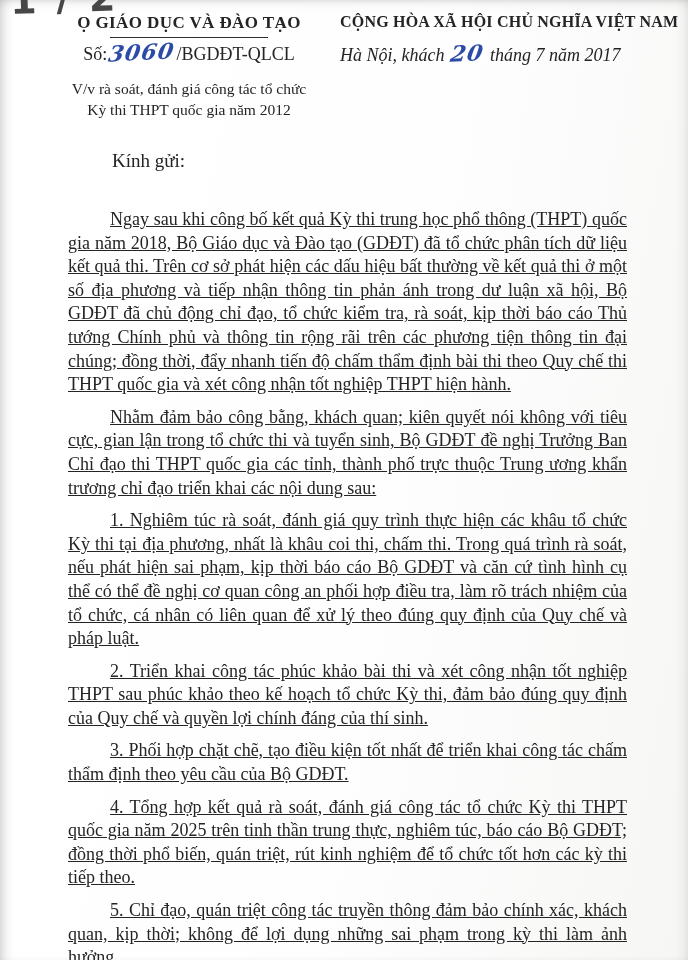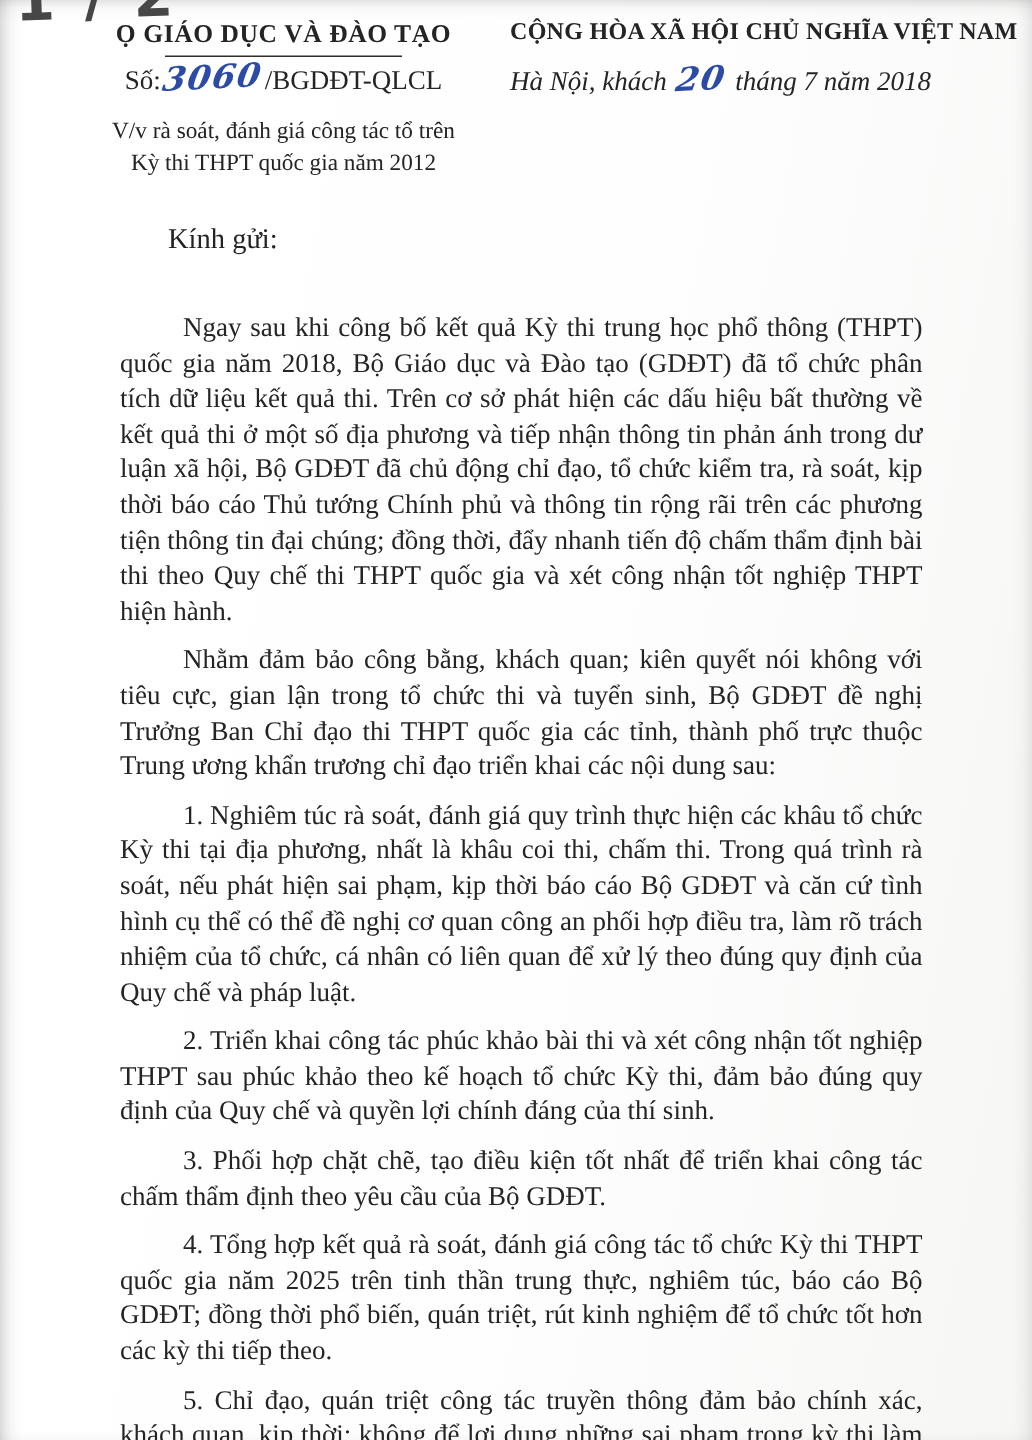--- a/index.html
+++ b/index.html
@@ -45,49 +45,49 @@
   }
   .dateline{margin-top:13px;font-style:italic;font-size:18px;}
   .recipient{
     display:flex;margin:27px 0 0 112px;font-size:19px;line-height:27px;text-align:right;
   }
   .recipient .label{flex:0 0 auto;margin-right:12px;}
   .letter-body{
     margin:34px 61px 0 68px;
     font-size:18px;line-height:23.6px;text-align:justify;
   }
-  .letter-body p{margin:9px 12px;text-indent:42px;}
+  .letter-body p{margin:9px 0;text-indent:42px;text-decoration:underline;}
 </style>
 </head>
 <body>
 
 <div class="page">
 
   <div class="page-indicator">
     <span>1 / 2</span>
   </div>
 
   <div class="letterhead">
     <div class="lh-left">
       <div class="org-name">Ọ GIÁO DỤC VÀ ĐÀO TẠO</div>
       <div class="org-underline"></div>
       <div class="doc-number">
         <span>Số:</span><span class="handwritten">3060</span><span>/BGDĐT-QLCL</span>
       </div>
       <div class="subject">
-        <div>V/v rà soát, đánh giá công tác tổ trên</div>
+        <div>V/v rà soát, đánh giá công tác tổ chức</div>
         <div>Kỳ thi THPT quốc gia năm 2012</div>
       </div>
     </div>
     <div class="lh-right">
       <div class="motto-header">CỘNG HÒA XÃ HỘI CHỦ NGHĨA VIỆT NAM</div>
       <div class="dateline">
         <span>Hà Nội, khách</span>
         <span class="handwritten">20</span>
-        <span>tháng 7 năm 2018</span>
+        <span>tháng 7 năm 2017</span>
       </div>
     </div>
   </div>
 
   <div class="recipient">
     <span class="label">Kính gửi:</span>
   </div>
 
   <div class="letter-body">
     <p>Ngay sau khi công bố kết quả Kỳ thi trung học phổ thông (THPT) quốc gia năm 2018, Bộ Giáo dục và Đào tạo (GDĐT) đã tổ chức phân tích dữ liệu kết quả thi. Trên cơ sở phát hiện các dấu hiệu bất thường về kết quả thi ở một số địa phương và tiếp nhận thông tin phản ánh trong dư luận xã hội, Bộ GDĐT đã chủ động chỉ đạo, tổ chức kiểm tra, rà soát, kịp thời báo cáo Thủ tướng Chính phủ và thông tin rộng rãi trên các phương tiện thông tin đại chúng; đồng thời, đẩy nhanh tiến độ chấm thẩm định bài thi theo Quy chế thi THPT quốc gia và xét công nhận tốt nghiệp THPT hiện hành.</p>

